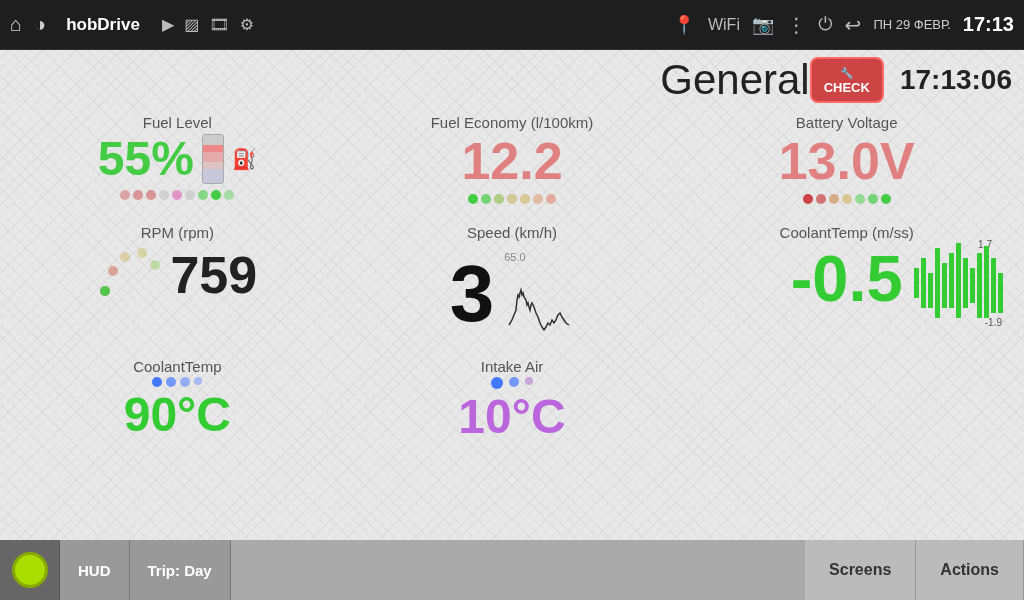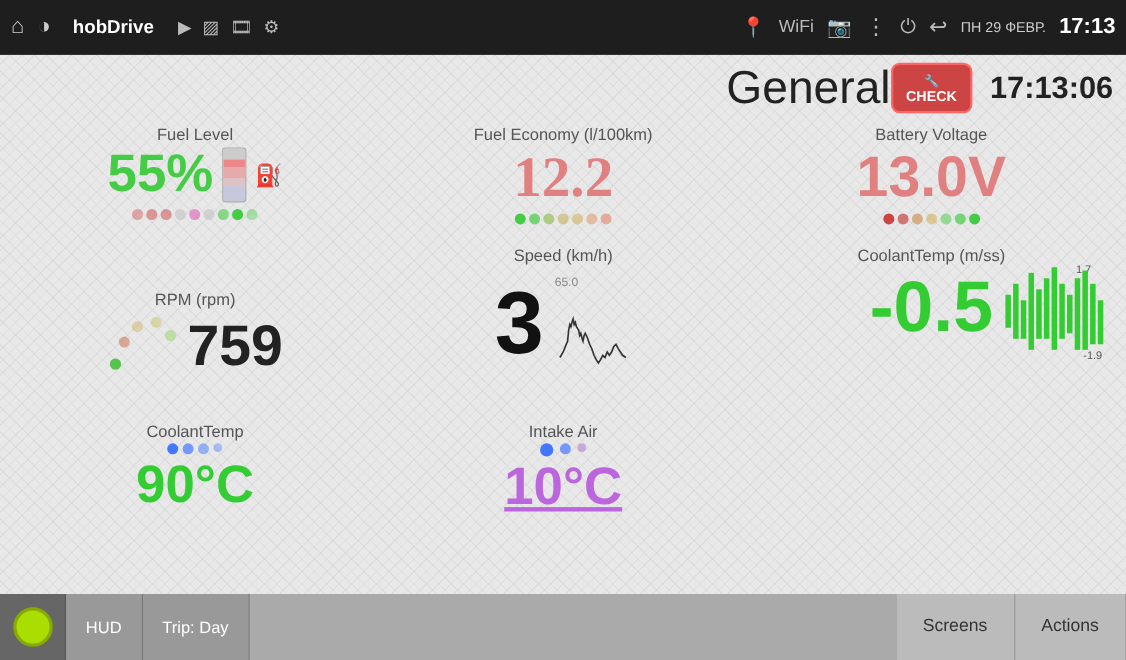--- a/index.html
+++ b/index.html
@@ -206,21 +206,21 @@
       display: flex;
       align-items: stretch;
     }
     .bottom-btn {
       display: flex;
       align-items: center;
       justify-content: center;
       border: none;
       cursor: pointer;
       font-size: 16px;
-      font-weight: normal;
+      font-weight: bold;
     }
     .btn-circle {
       width: 60px;
       background: #666;
       border-right: 1px solid #555;
     }
     .btn-circle-inner {
       width: 36px;
       height: 36px;
       border-radius: 50%;
@@ -346,21 +346,21 @@
         <div class="dot" style="background:#d4a;opacity:0.5;"></div>
         <div class="dot" style="background:#bbb;opacity:0.5;"></div>
         <div class="dot dot-green" style="opacity:0.6;"></div>
         <div class="dot dot-green"></div>
         <div class="dot dot-green" style="opacity:0.4;"></div>
       </div>
     </div>
 
     <div class="metric-cell">
       <div class="metric-label">Fuel Economy (l/100km)</div>
-      <div style="position:relative; width:100%; display:flex; justify-content:center; align-items:center;font-family:Liberation Serif, serif;">
+      <div style="position:relative; width:100%; display:flex; justify-content:center; align-items:center;">
         <div class="metric-value val-pink" style="font-size:52px;position:relative;z-index:2;">12.2</div>
 
       </div>
       <div class="gauge-dots" style="justify-content:center;">
         <div class="dot dot-green"></div>
         <div class="dot dot-green" style="opacity:0.7;"></div>
         <div class="dot" style="background:#88bb44;opacity:0.6;"></div>
         <div class="dot" style="background:#bbaa44;opacity:0.5;"></div>
         <div class="dot" style="background:#ccaa44;opacity:0.5;"></div>
         <div class="dot" style="background:#e09060;opacity:0.5;"></div>
@@ -375,21 +375,21 @@
         <div class="dot dot-red"></div>
         <div class="dot dot-red" style="opacity:0.7;"></div>
         <div class="dot" style="background:#cc8844;opacity:0.6;"></div>
         <div class="dot" style="background:#ccaa44;opacity:0.5;"></div>
         <div class="dot dot-green" style="opacity:0.5;"></div>
         <div class="dot dot-green" style="opacity:0.7;"></div>
         <div class="dot dot-green"></div>
       </div>
     </div>
 
-    <div class="metric-cell" style="min-height:120px;margin-top:40px;">
+    <div class="metric-cell" style="min-height:120px;">
       <div class="metric-label">RPM (rpm)</div>
       <div class="metric-row">
 
         <div style="position:relative;width:65px;height:65px;">
           <svg width="65" height="65" viewBox="0 0 65 65">
 
             <circle cx="8" cy="48" r="5" fill="#bb4444" opacity="0.5"></circle>
             <circle cx="16" cy="28" r="5" fill="#cc6644" opacity="0.5"></circle>
             <circle cx="28" cy="14" r="5" fill="#ccaa44" opacity="0.4"></circle>
             <circle cx="45" cy="10" r="5" fill="#bbbb44" opacity="0.4"></circle>
@@ -457,21 +457,21 @@
       <div class="metric-value val-green-bright" style="font-size:48px;">90°C</div>
     </div>
 
     <div class="metric-cell">
       <div class="metric-label">Intake Air</div>
       <div class="intake-dots">
         <div class="dot dot-blue" style="width:12px;height:12px;"></div>
         <div class="dot dot-blue" style="width:10px;height:10px;opacity:0.7;"></div>
         <div class="dot dot-purple" style="width:8px;height:8px;opacity:0.5;"></div>
       </div>
-      <div class="metric-value val-purple" style="font-size:48px;text-decoration:underline;">10°C</div>
+      <div class="metric-value val-purple" style="font-size:48px;">10°C</div>
     </div>
 
 
   </div>
 </div>
 
 <div id="bottom-bar">
   <button class="bottom-btn btn-circle">
     <div class="btn-circle-inner"></div>
   </button>

